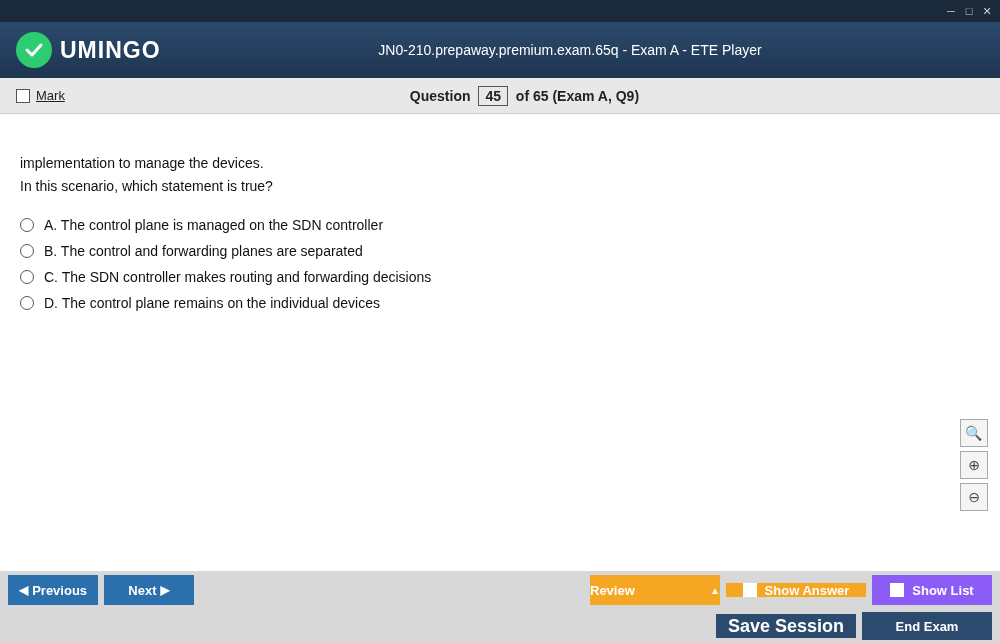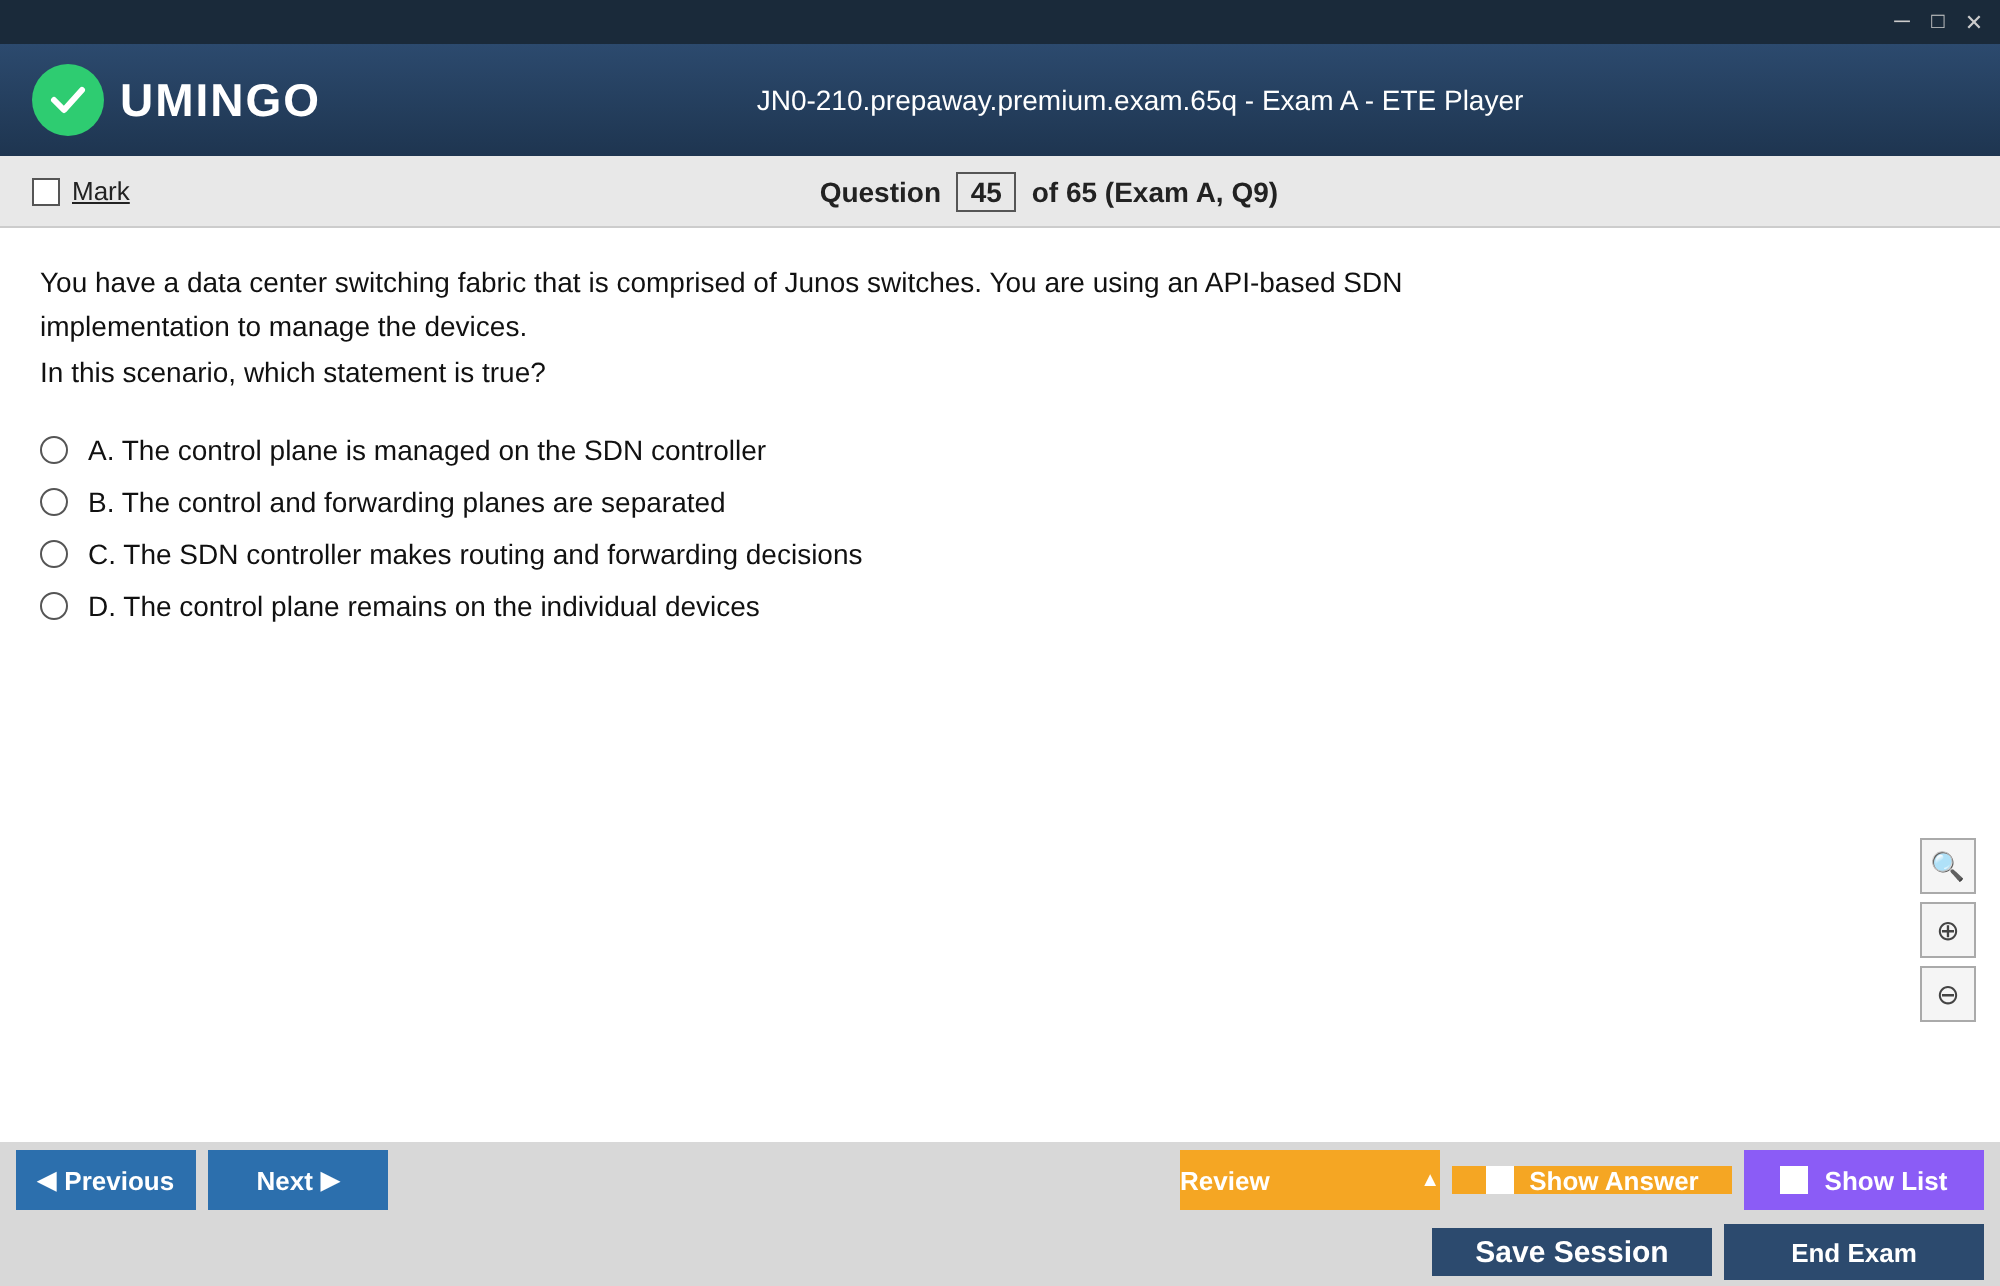--- a/index.html
+++ b/index.html
@@ -259,21 +259,21 @@
       flex-shrink: 0;
     }
 
     .save-session-btn {
       height: 24px;
       min-width: 140px;
       background: #2c4a6e;
       color: white;
       border: none;
       cursor: pointer;
-      font-size: 15px;
+      font-size: 18px;
       font-weight: bold;
     }
     .end-exam-btn {
       height: 28px;
       min-width: 130px;
       background: #2c4a6e;
       color: white;
       border: none;
       cursor: pointer;
       font-size: 13px;
@@ -308,21 +308,21 @@
   </div>
   <div class="question-counter">
     <span>Question</span>
     <span class="question-number-box">45</span>
     <span>of 65 (Exam A, Q9)</span>
   </div>
 </div>
 
 <div class="main-content">
   <div class="question-text">
-    <span>You have a data center switching fabric that is comprised of Junos switches. You are using an API-based SDN</span><br>
+    <br>
     <span>implementation to manage the devices.</span><br>
     <span>In this scenario, which statement is true?</span>
   </div>
   <ul class="options-list">
     <li class="option-item">
       <div class="radio-btn"></div>
       <span>A. The control plane is managed on the SDN controller</span>
     </li>
     <li class="option-item">
       <div class="radio-btn"></div>

